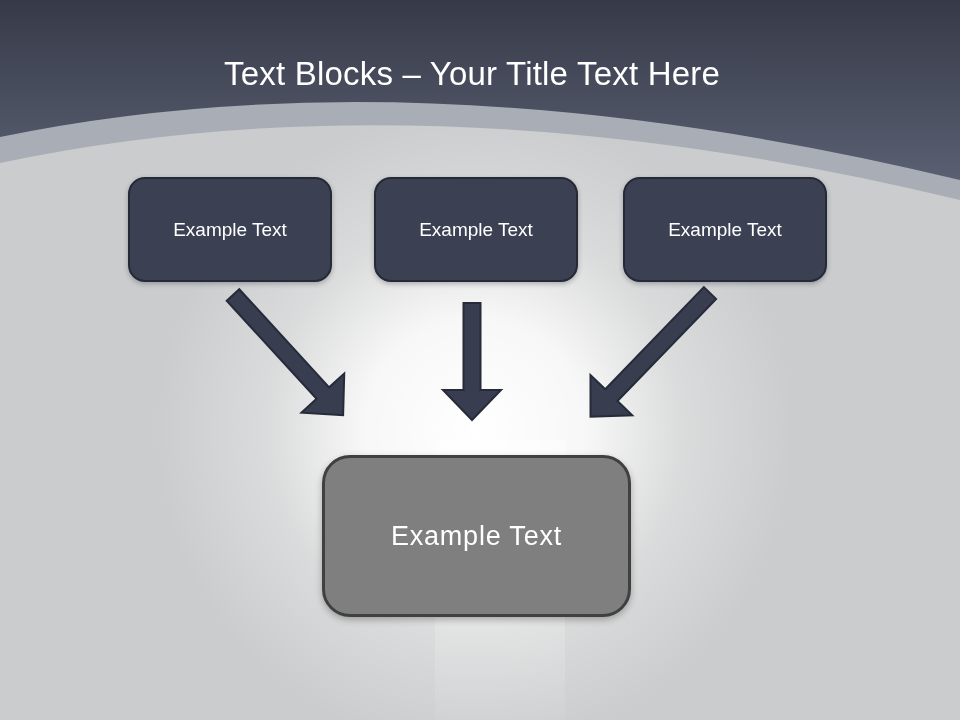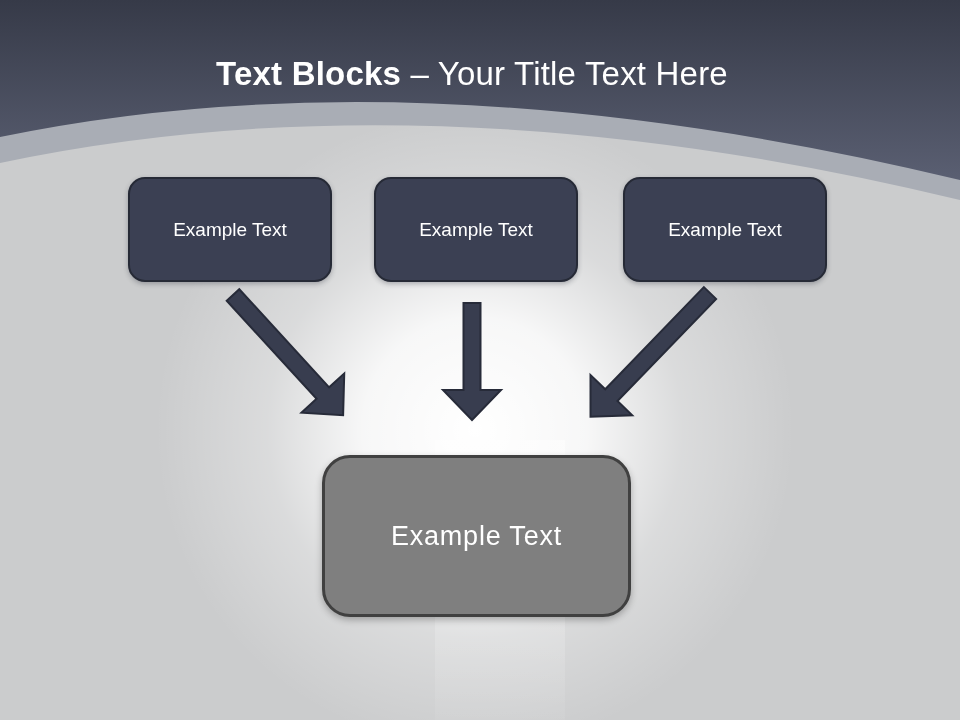--- a/index.html
+++ b/index.html
@@ -12,21 +12,21 @@
   .bg-svg { position: absolute; left: 0; top: 0; width: 960px; height: 720px; }
   .title {
     position: absolute;
     left: 0; top: 55px; width: 944px;
     text-align: center;
     font-size: 33px;
     letter-spacing: 0.2px;
     white-space: nowrap;
     cursor: default;
   }
-  .title .emph { font-weight: bold; }
+  .title .emph { font-weight: normal; }
   .tblock {
     position: absolute;
     width: 200px; height: 101px;
     border-style: solid;
     border-width: 2.5px;
     border-radius: 17px;
     display: flex; align-items: center; justify-content: center;
     font-size: 19px;
     box-shadow: 0 2px 5px rgba(30,33,45,0.30);
     cursor: default;

